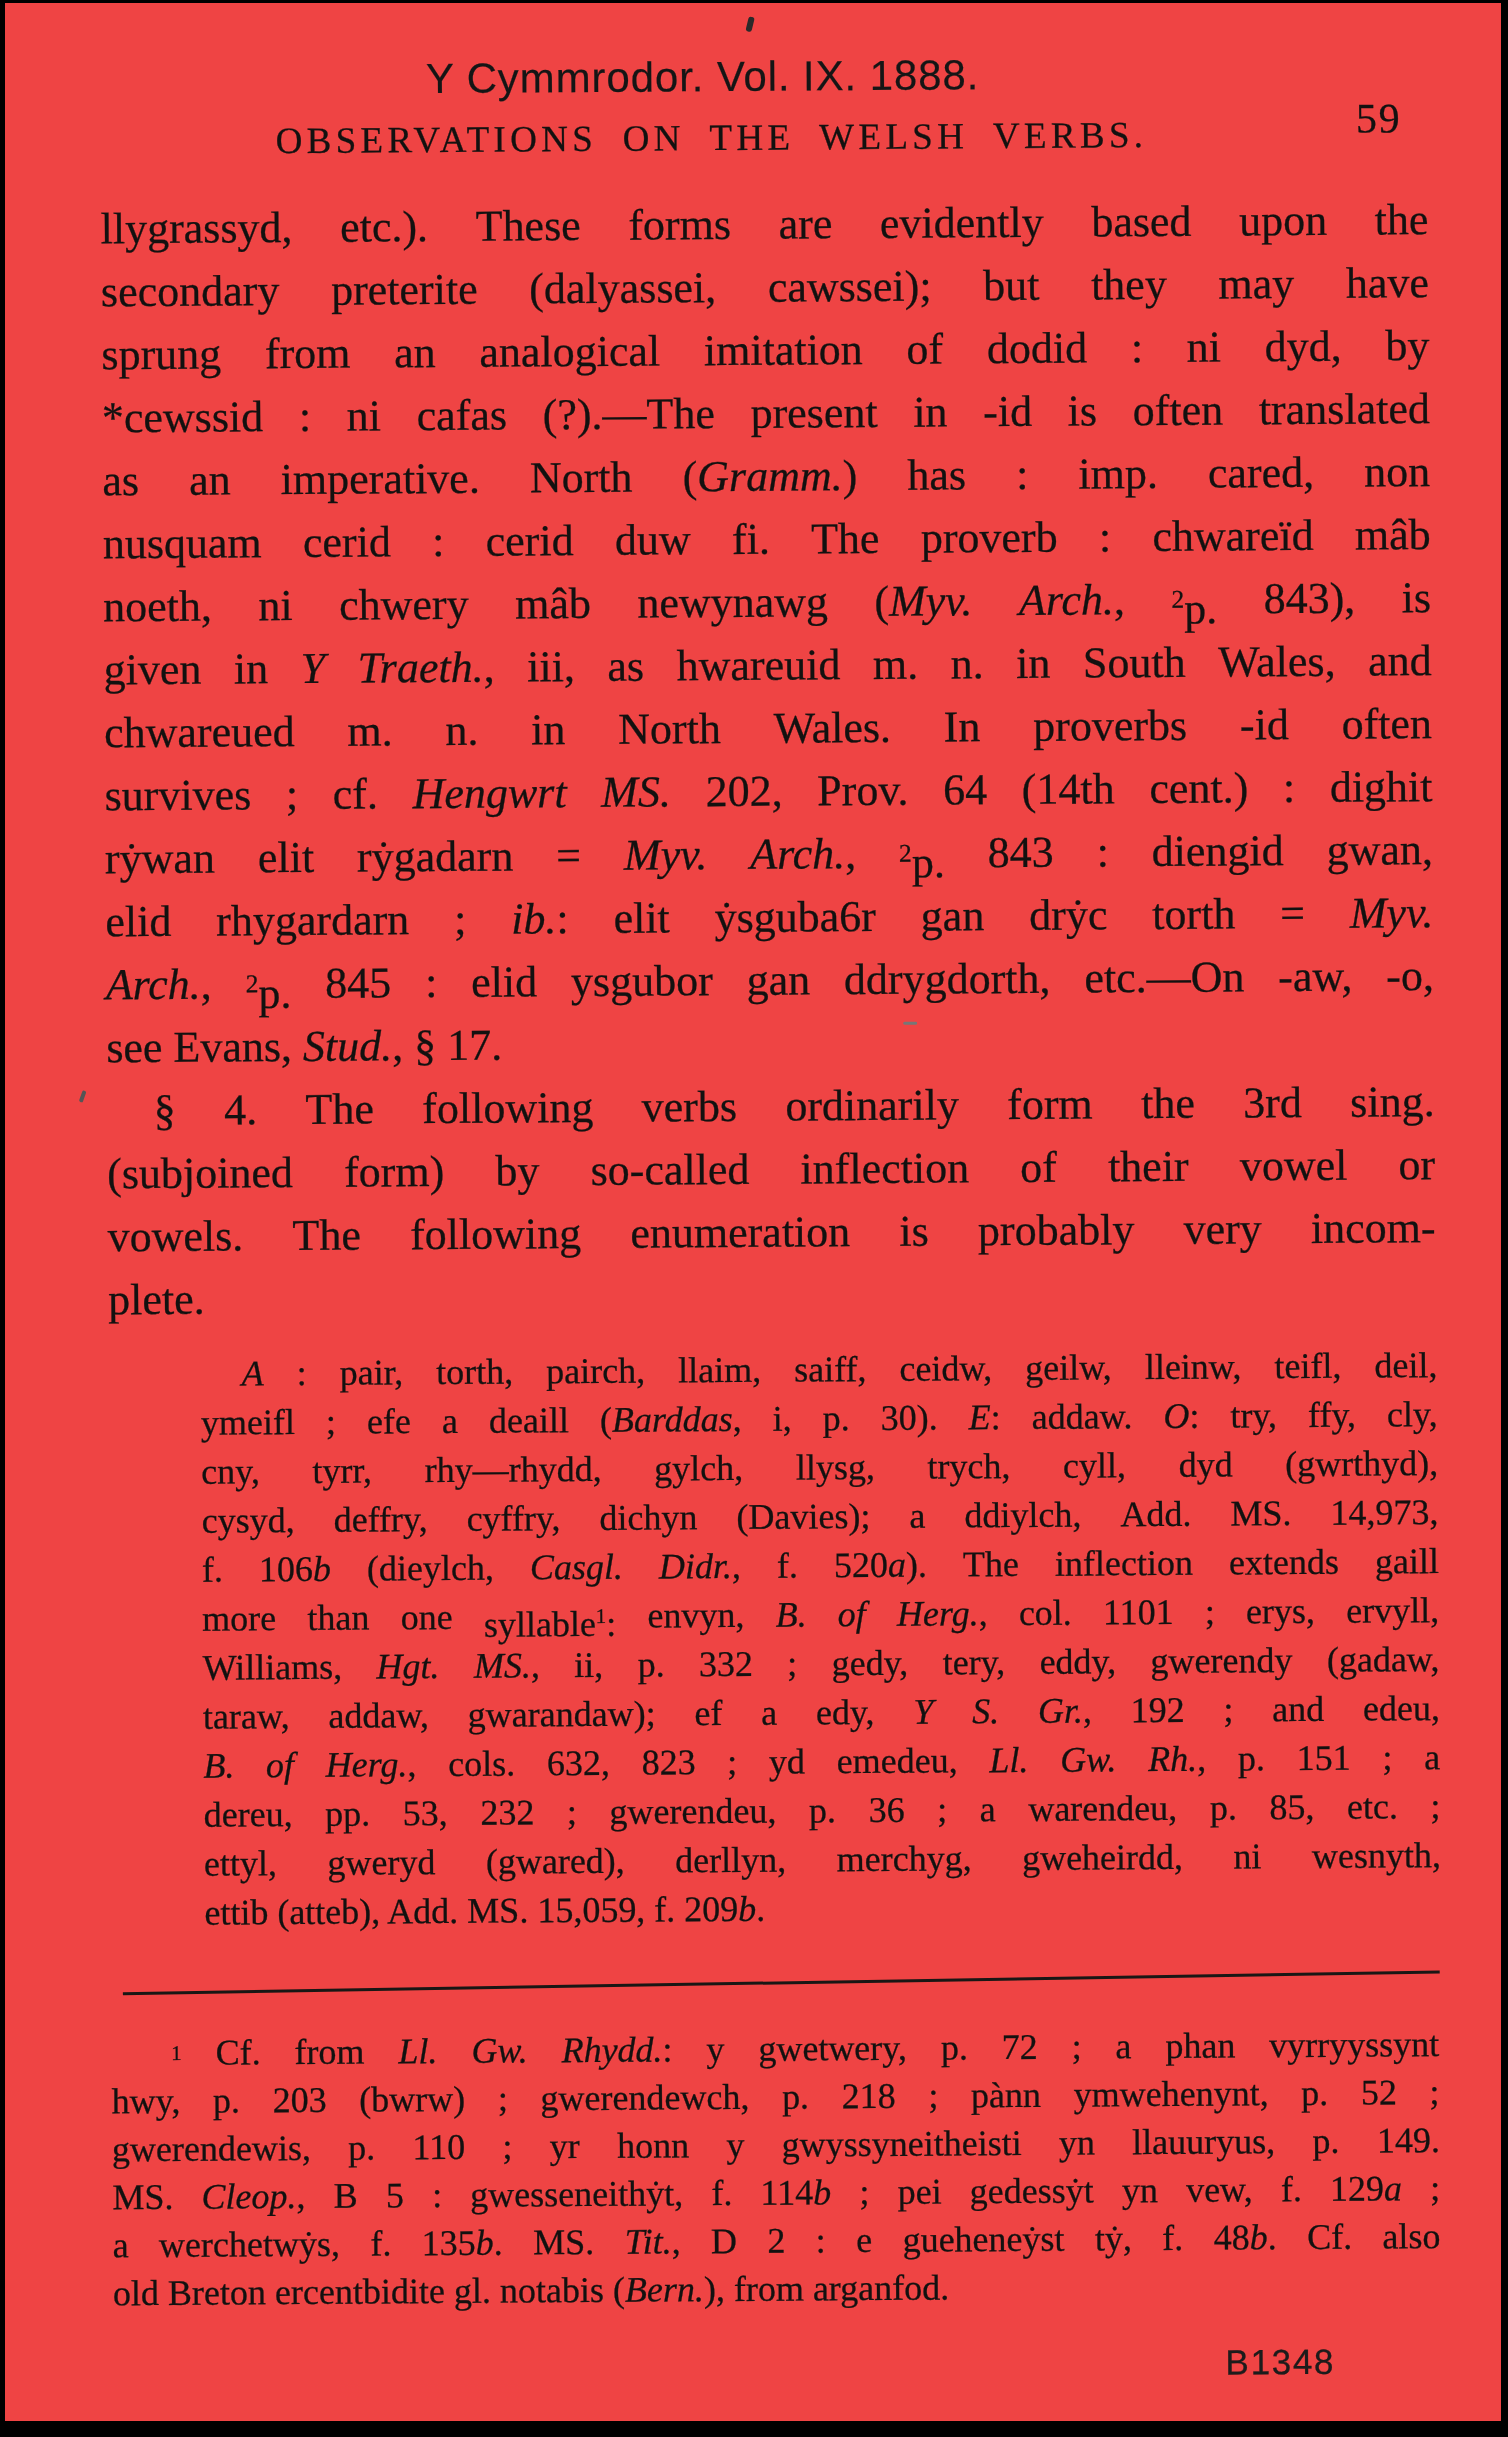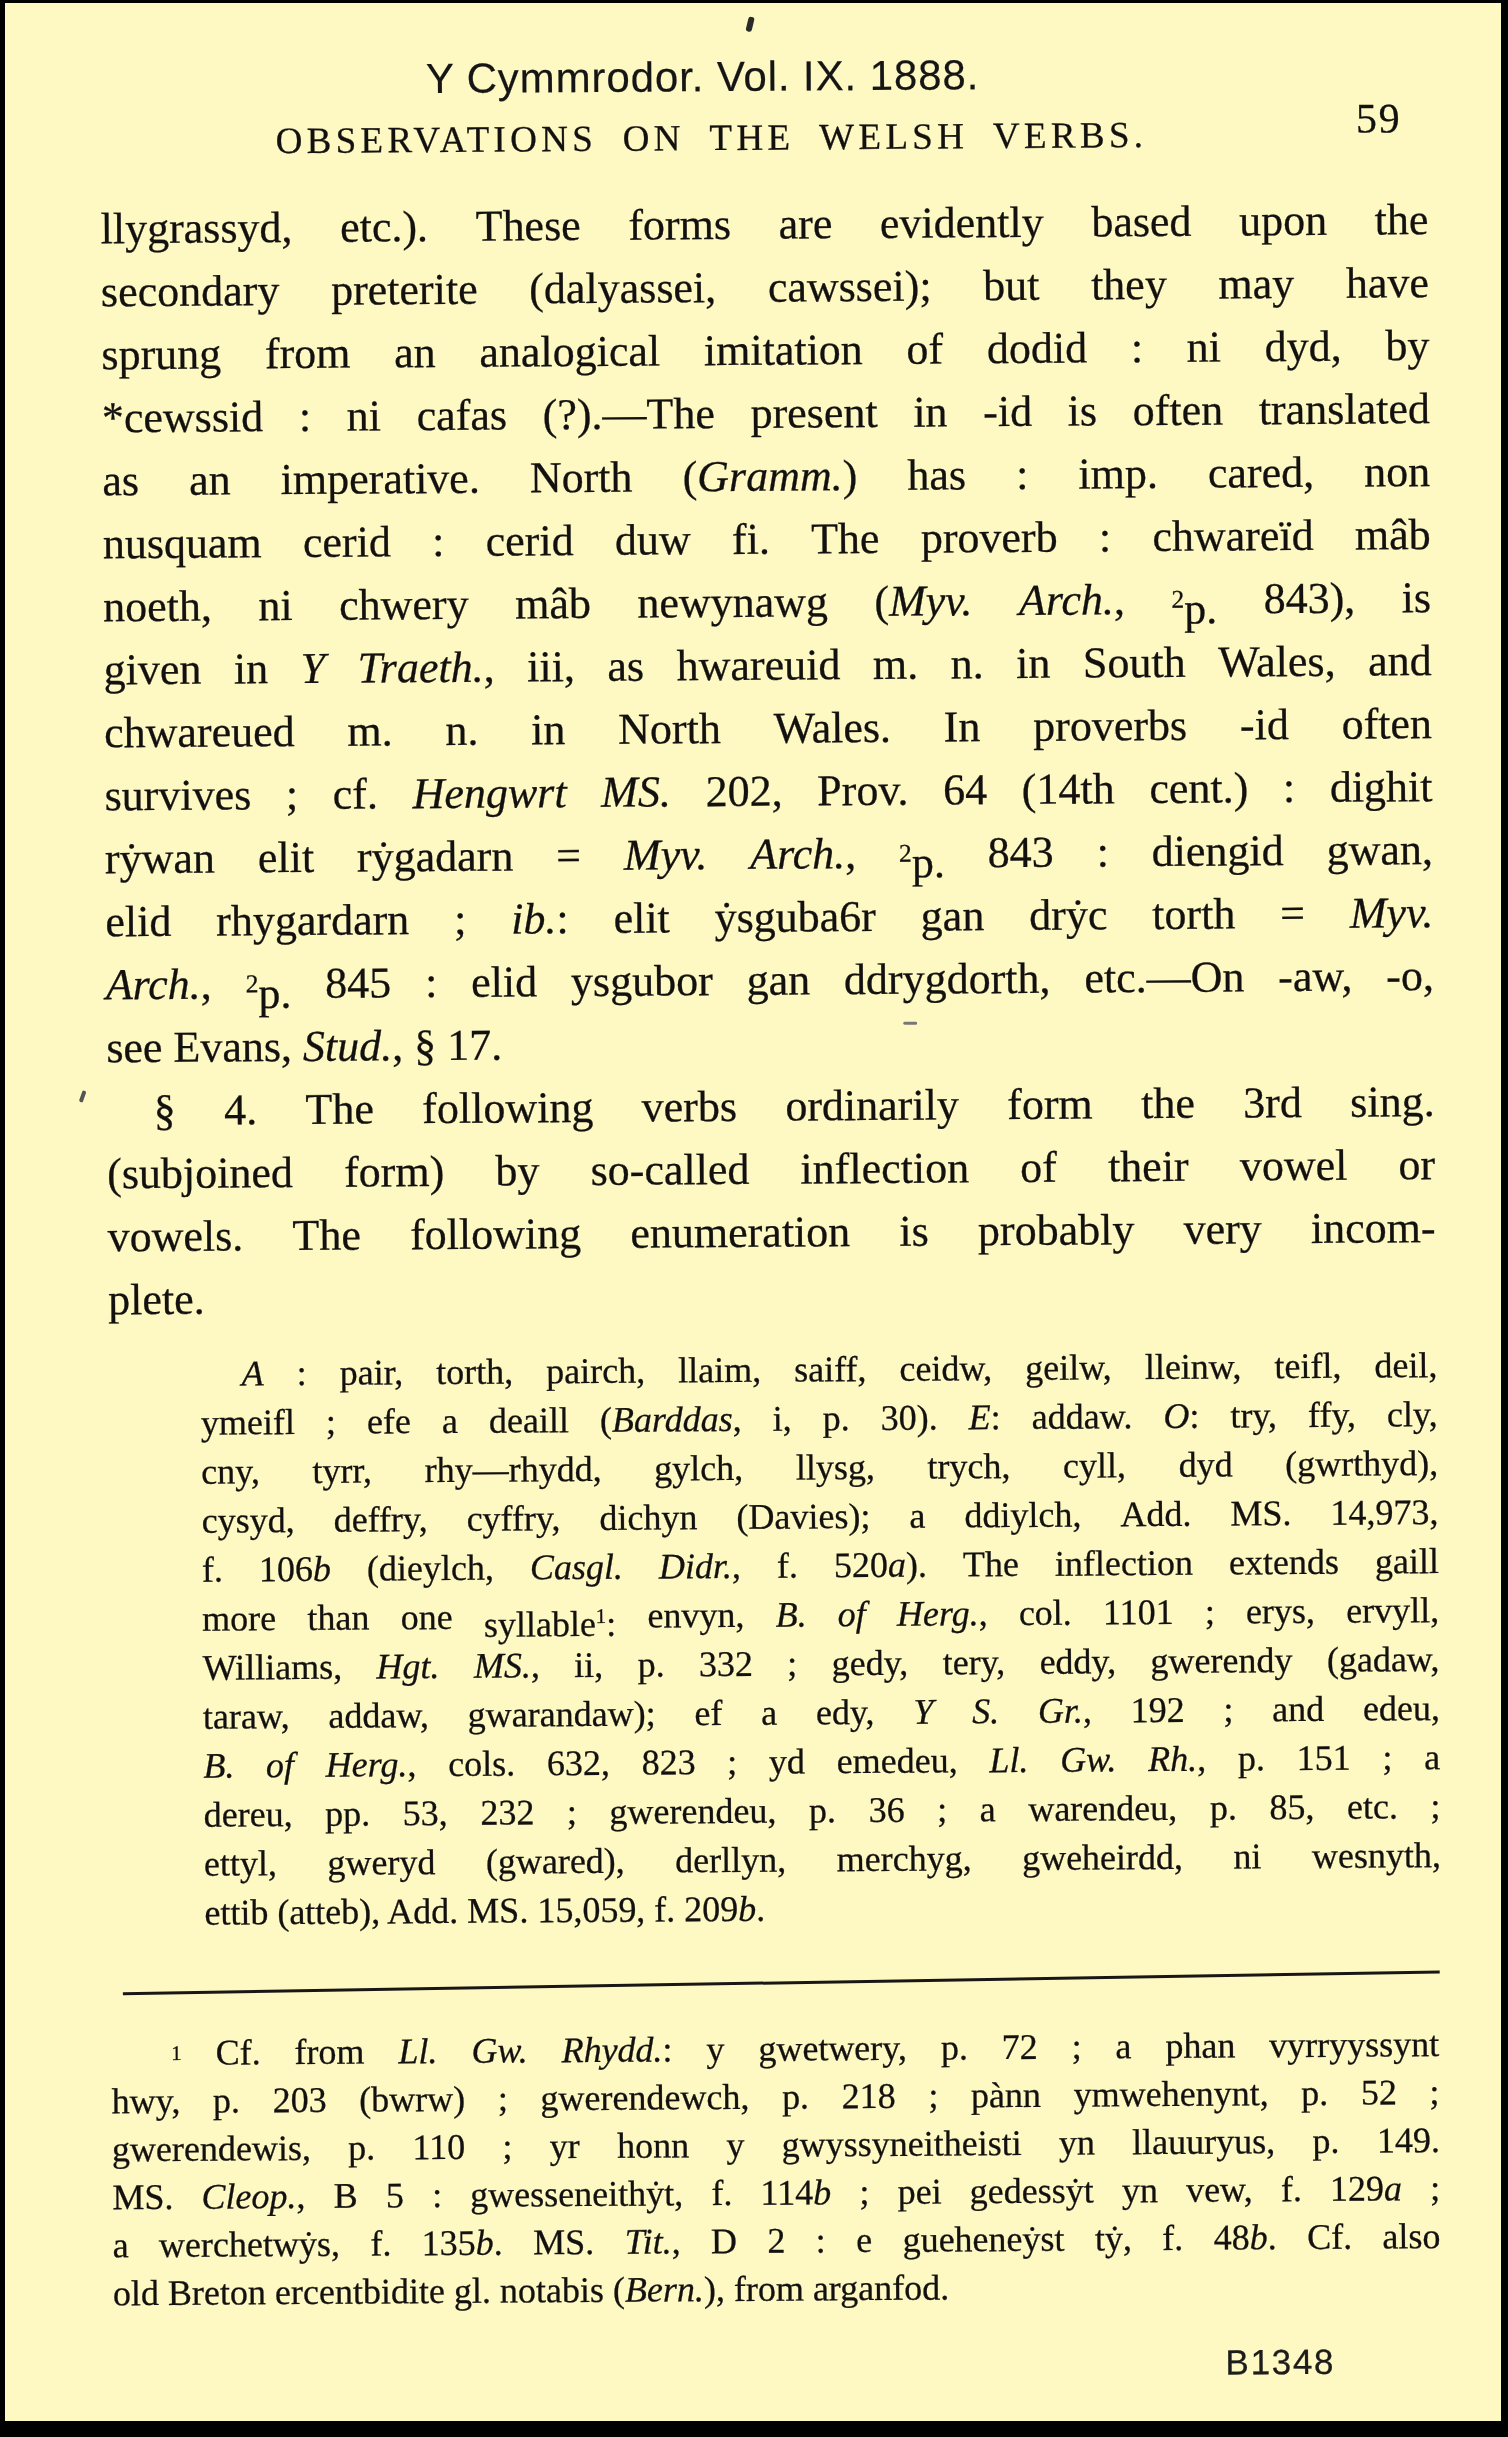--- a/index.html
+++ b/index.html
@@ -3,21 +3,21 @@
 <meta charset="utf-8">
 <style>
   html,body{margin:0;padding:0;}
   body{
     width:1509px;height:2438px;position:relative;background:#000;
     font-family:"Liberation Serif","DejaVu Serif",serif;
     overflow:hidden;
   }
   .page{
     position:absolute;left:5.1px;top:3.4px;right:7.7px;bottom:17px;
-    background:#fef9c3;overflow:hidden;
+    background:#ef4444;overflow:hidden;
   }
   .content{
     position:absolute;left:0;top:0;width:1496px;height:2417px;
     transform:rotate(-0.4deg);transform-origin:0 0;
     color:#131110;
     -webkit-text-stroke:0.3px #1a1715;
   }
   .journal{
     position:absolute;top:55px;left:0;width:1394px;text-align:center;
     font-family:"Liberation Sans","DejaVu Sans",sans-serif;

